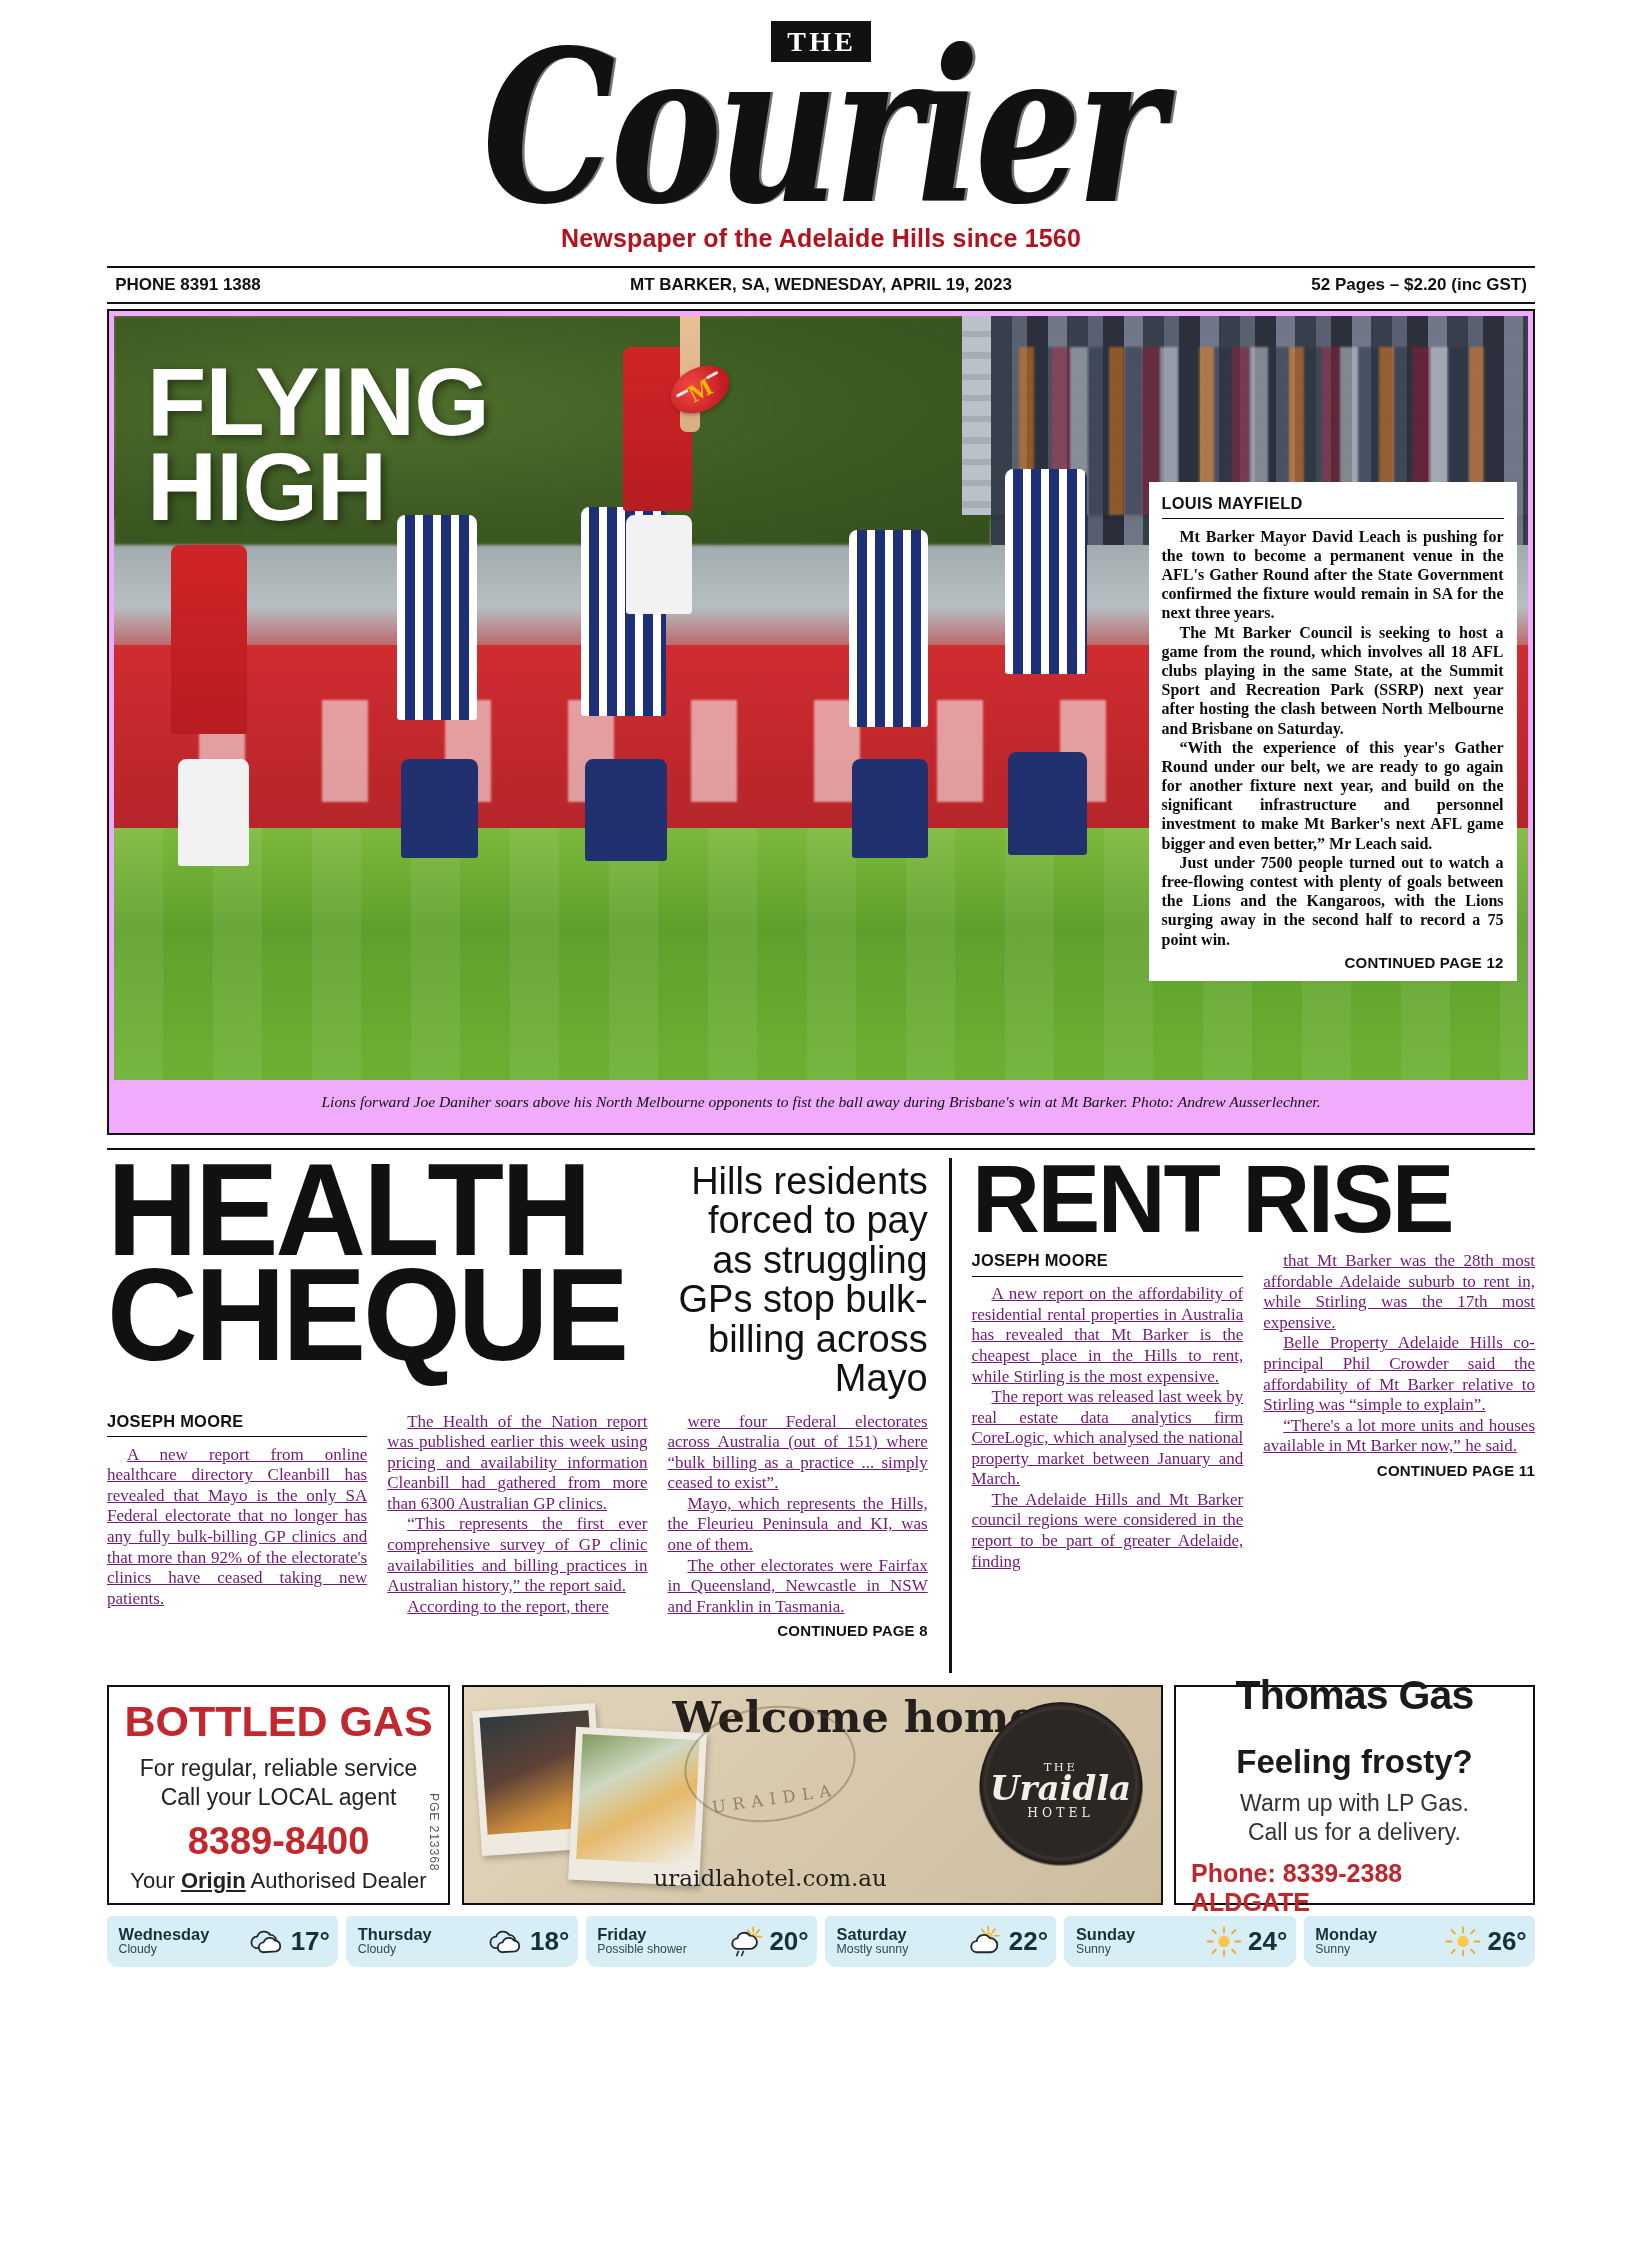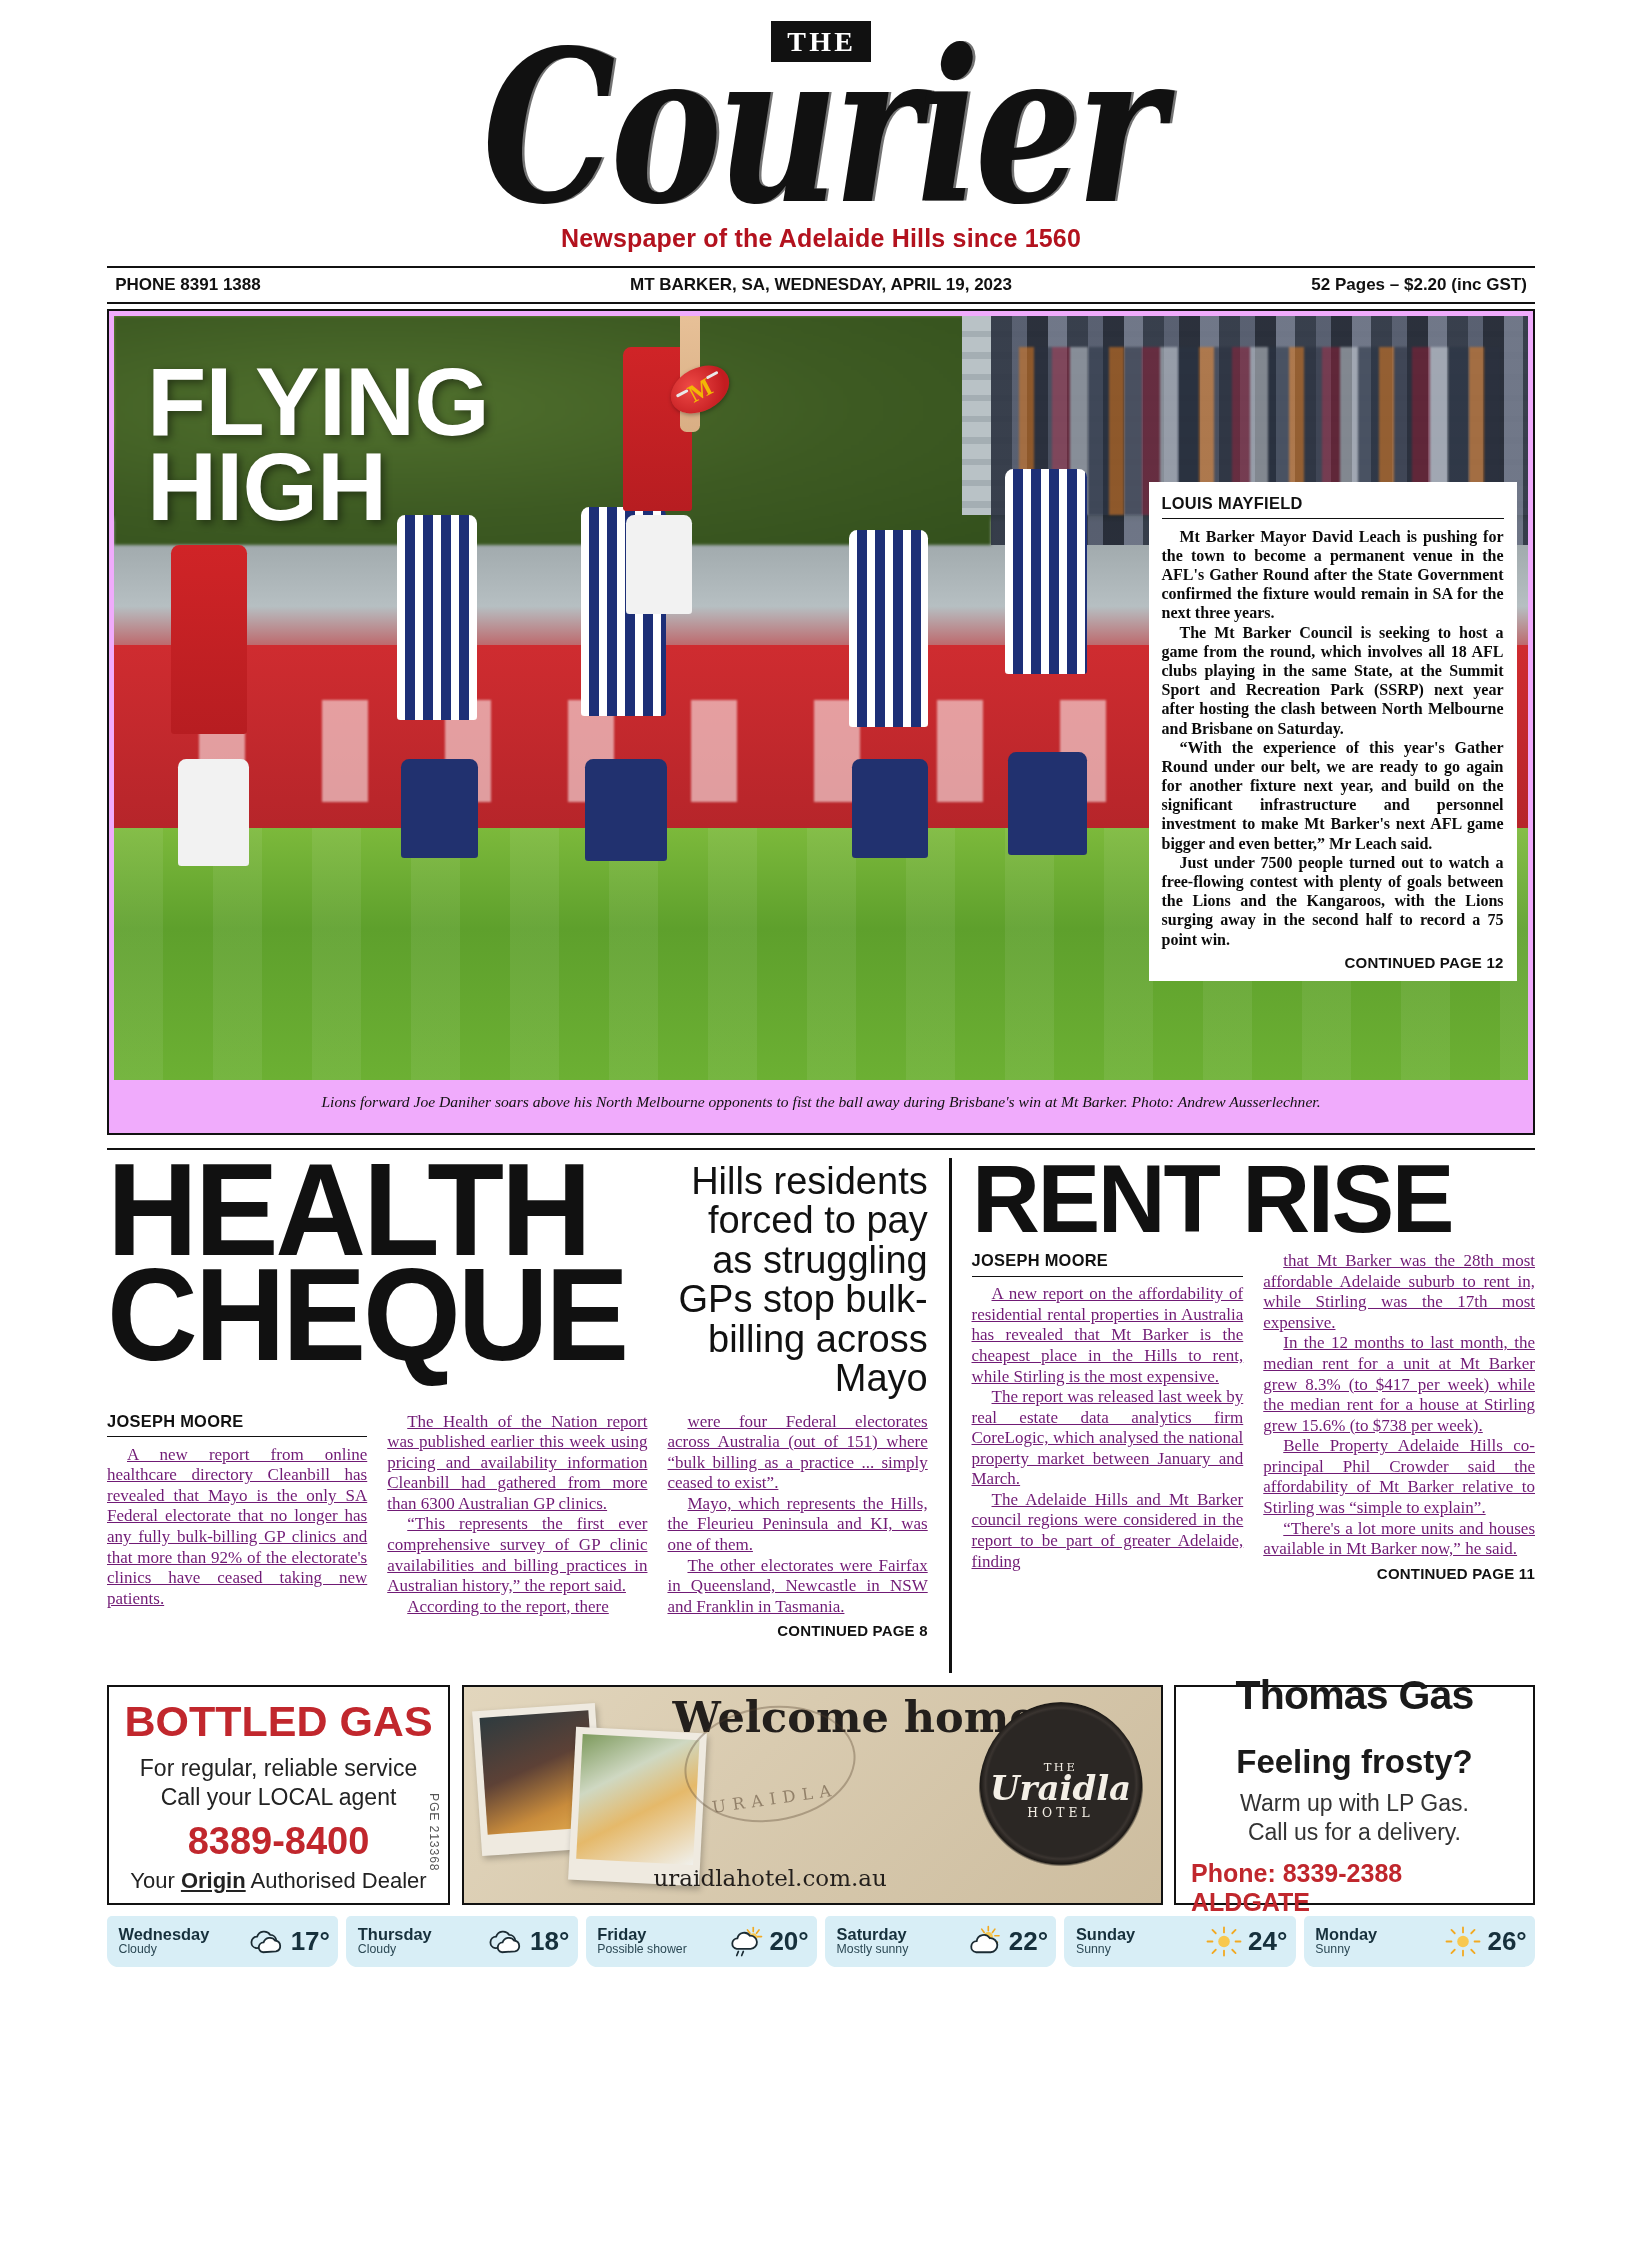--- a/index.html
+++ b/index.html
@@ -375,21 +375,20 @@
       <div class="mega-right">RENT RISE</div>
       <div class="cols2">
         <div class="col">
           <span class="byline">JOSEPH MOORE</span>
           <p>A new report on the affordability of residential rental properties in Australia has revealed that Mt Barker is the cheapest place in the Hills to rent, while Stirling is the most expensive.</p>
           <p>The report was released last week by real estate data analytics firm CoreLogic, which analysed the national property market between January and March.</p>
           <p>The Adelaide Hills and Mt Barker council regions were considered in the report to be part of greater Adelaide, finding</p>
         </div>
         <div class="col">
           <p>that Mt Barker was the 28th most affordable Adelaide suburb to rent in, while Stirling was the 17th most expensive.</p>
-          <p>In the 12 months to last month, the median rent for a unit at Mt Barker grew 8.3% (to $417 per week) while the median rent for a house at Stirling grew 15.6% (to $738 per week).</p>
           <p>Belle Property Adelaide Hills co-principal Phil Crowder said the affordability of Mt Barker relative to Stirling was “simple to explain”.</p>
           <p>“There's a lot more units and houses available in Mt Barker now,” he said.</p>
           <span class="contd">CONTINUED PAGE 11</span>
         </div>
       </div>
     </div>
   </div>
 
   <div class="ads">
 

